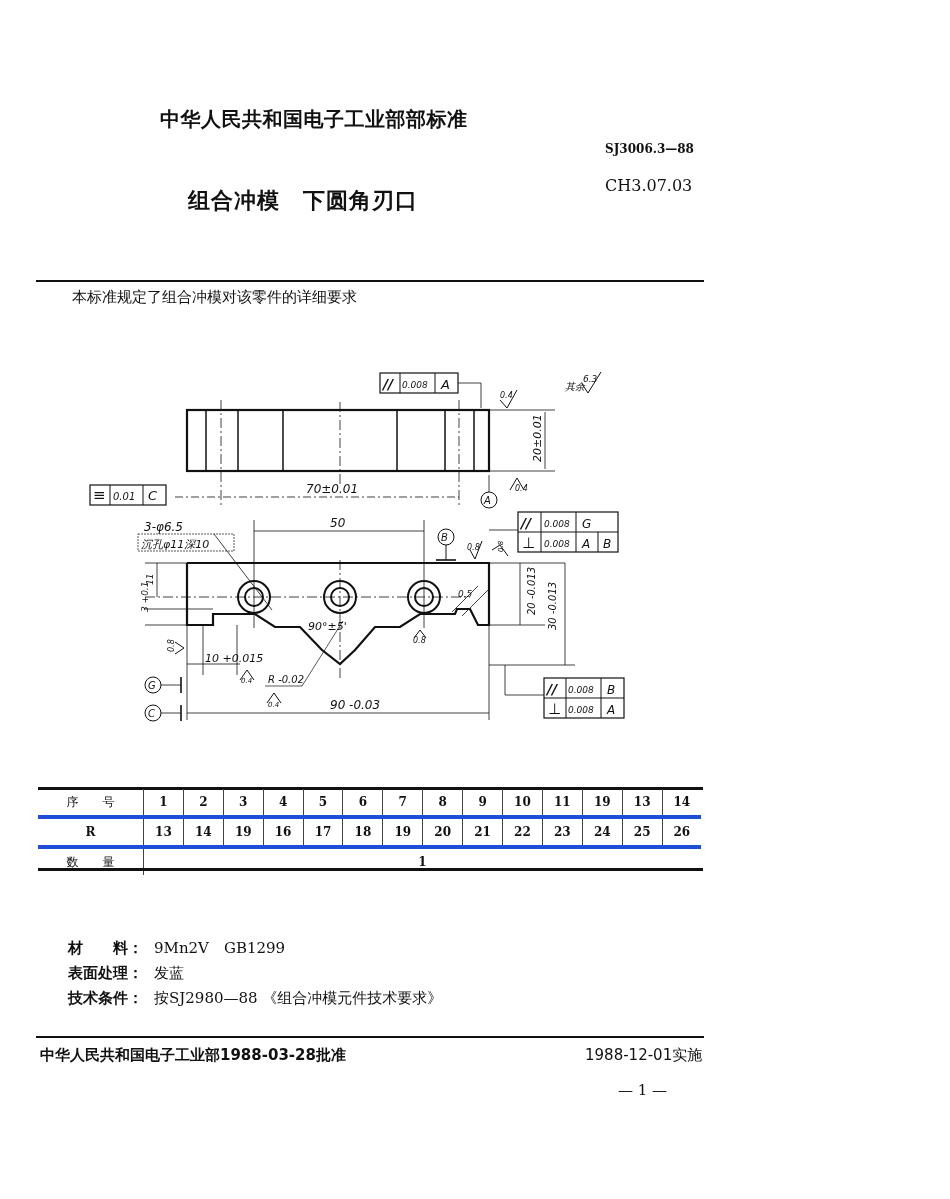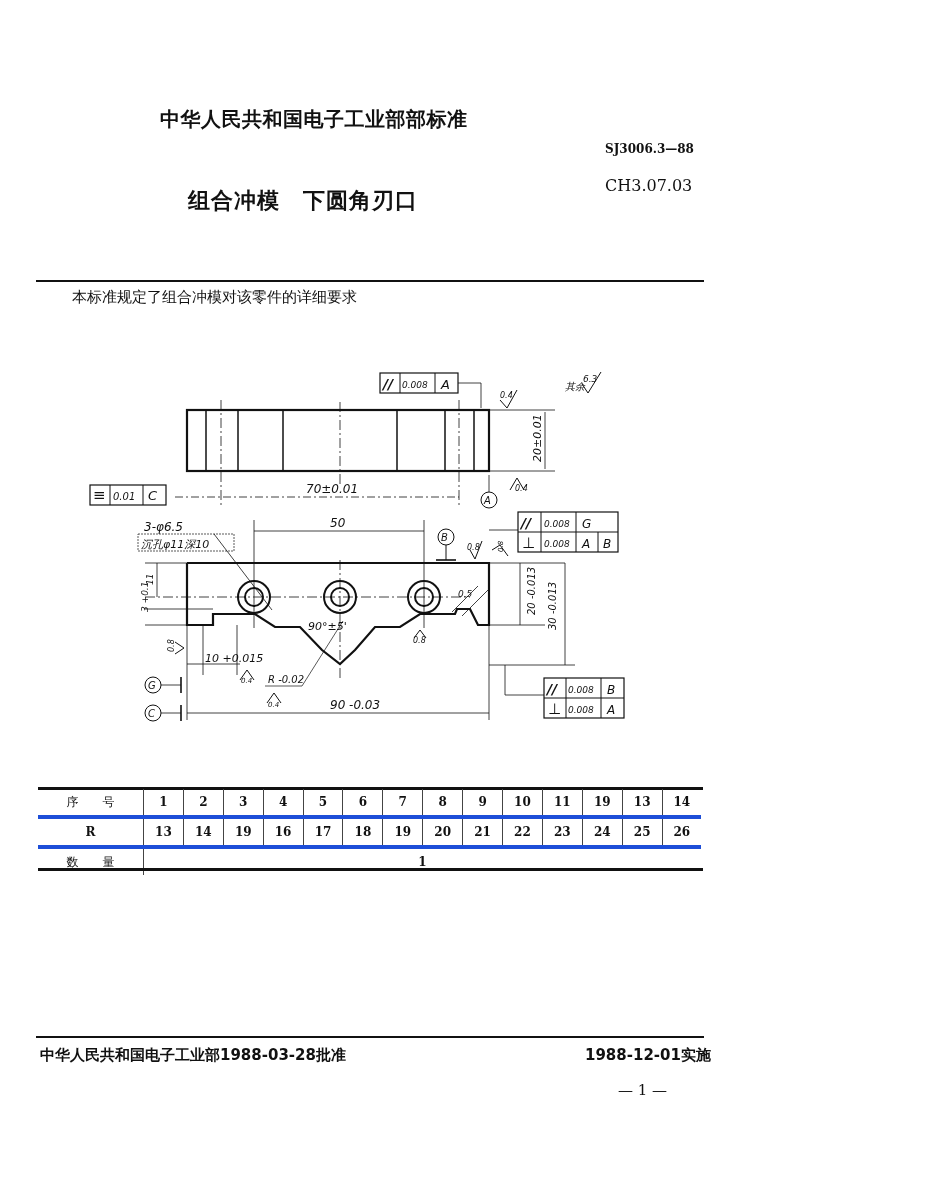--- a/index.html
+++ b/index.html
@@ -15,21 +15,21 @@
   svg text{font-family:"DejaVu Sans",sans-serif;font-style:italic;fill:#111;}
   table.spec{position:absolute;left:38px;top:789px;width:663px;border-collapse:collapse;font-family:"DejaVu Serif",serif;font-size:12px;font-weight:bold;}
   table.spec td{border-left:1px solid #444;height:26px;text-align:center;padding:0;}
   table.spec td:first-child{border-left:none;width:105px;font-weight:normal;}
   table.spec tr.r1 td,table.spec tr.r2 td{border-bottom:4px solid #1d4ed8;}
   .tbl-top{left:38px;top:787px;width:665px;height:3px;}
   .tbl-bot{left:38px;top:868px;width:665px;height:3px;}
   .notes{left:68px;top:936px;font-size:15px;line-height:25px;}
   .notes .k{font-family:"DejaVu Sans",sans-serif;font-weight:bold;display:inline-block;width:86px;}
   .foot-l{left:40px;top:1046px;font-family:"DejaVu Sans",sans-serif;font-weight:bold;font-size:15px;}
-  .foot-r{left:585px;top:1046px;font-family:"DejaVu Sans",sans-serif;font-weight:bold;font-size:15px;}
+  .foot-r{left:585px;top:1046px;font-family:"DejaVu Sans",sans-serif;font-weight:normal;font-size:15px;}
   .page{left:618px;top:1081px;font-size:15px;}
 </style>
 </head>
 <body>
 
 <div class="abs h-org">中华人民共和国电子工业部部标准</div>
 <div class="abs h-code1">SJ3006.3—88</div>
 <div class="abs h-code2">CH3.07.03</div>
 <div class="abs h-title">组合冲模　下圆角刃口</div>
 
@@ -235,18 +235,21 @@
   </tr>
   <tr class="r3">
     <td>数　　量</td>
     <td colspan="14">1</td>
   </tr>
 </tbody>
   </table>
 <div class="abs rule tbl-bot"></div>
 
 <div class="abs notes">
+  <div><span class="k">材　　料：</span><span>9Mn2V　GB1299</span></div>
+  <div><span class="k">表面处理：</span><span>发蓝</span></div>
+  <div><span class="k">技术条件：</span><span>按SJ2980—88 《组合冲模元件技术要求》</span></div>
 </div>
 
 <div class="abs rule" style="left:36px;top:1036px;width:668px;height:2px;"></div>
 <div class="abs foot-l">中华人民共和国电子工业部1988-03-28批准</div>
 <div class="abs foot-r">1988-12-01实施</div>
 <div class="abs page">— 1 —</div>
 
 </body></html>

